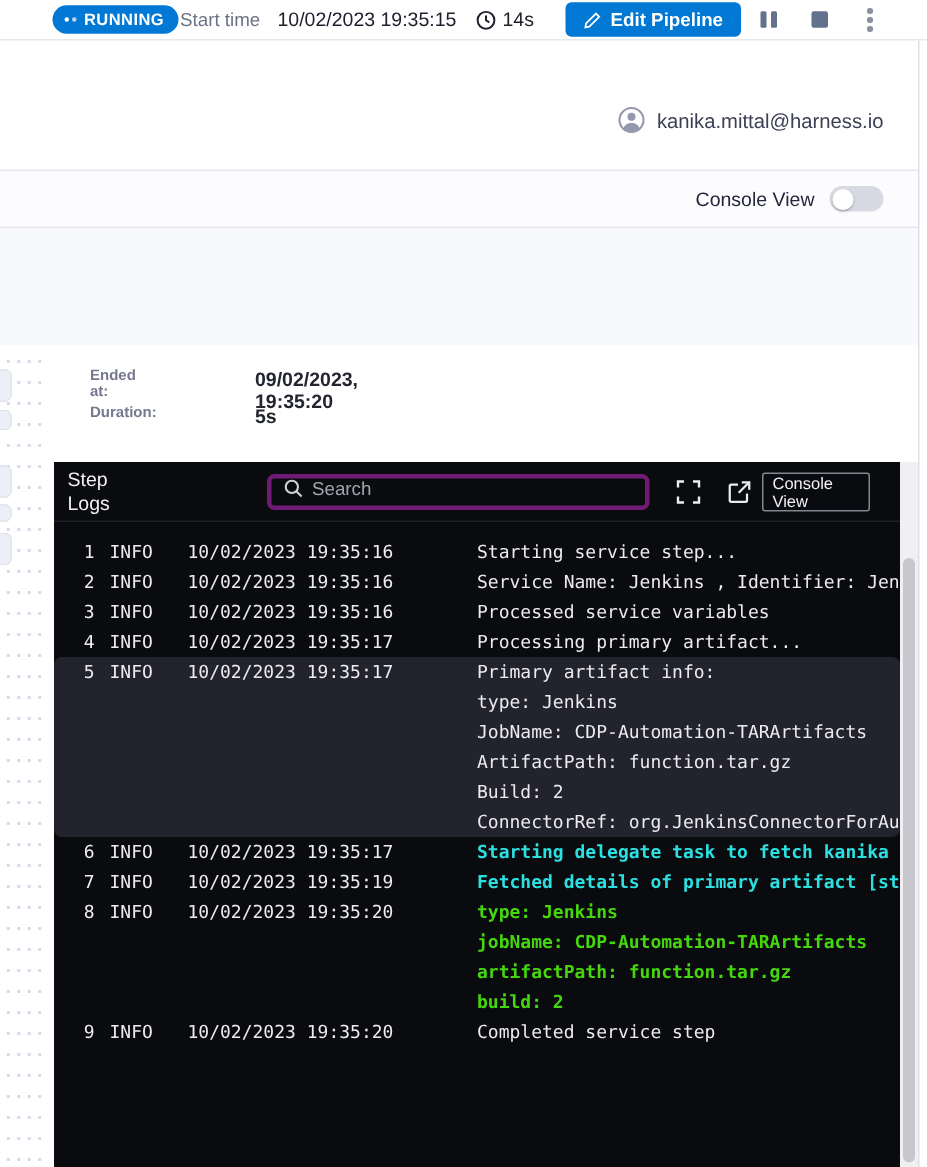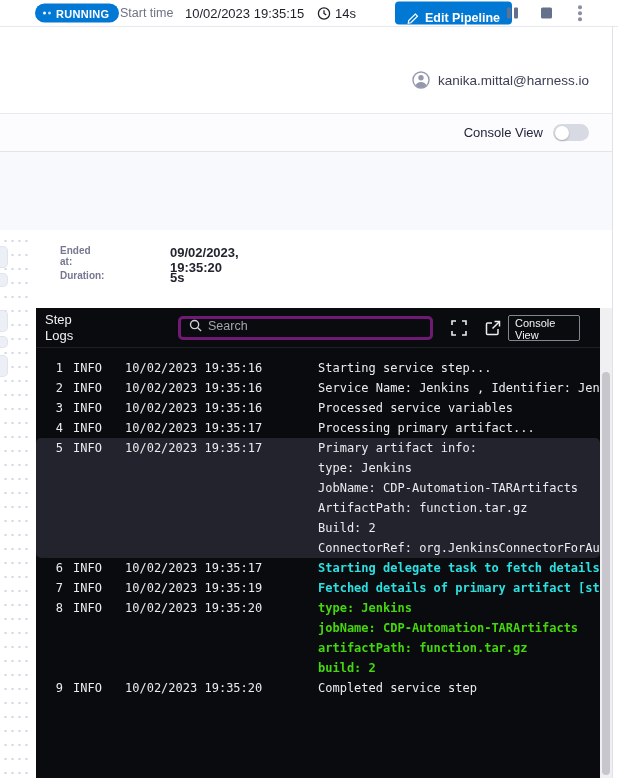--- a/index.html
+++ b/index.html
@@ -13,22 +13,22 @@
   .status-badge { left:35px; height:19px; background:#0278d5; border-radius:10px;
     color:#fff; font-size:11px; font-weight:bold; letter-spacing:.3px;
     display:flex; align-items:center; padding:0 10px 0 8px; }
   .run-dots { display:inline-flex; gap:2px; margin-right:5px; }
   .run-dots i { width:3px; height:3px; border-radius:50%; background:#bcd9f2; display:block; }
   .run-dots i:first-child { background:#fff; }
   .start-label { left:120px; font-size:12.5px; color:#6f7287; }
   .start-value { left:185px; font-size:13px; color:#1d1f2b; font-weight:500; }
   .clock-wrap { left:317px; display:flex; align-items:center; gap:4px; }
   .elapsed { font-size:13px; color:#1d1f2b; font-weight:500; }
-  .edit-btn { left:395px; height:23px; background:#0278d5; border:none; border-radius:4px;
-    color:#fff; font-size:12.5px; font-weight:600; display:flex; align-items:flex-end;
+  .edit-btn { left:377px; height:23px; background:#0278d5; border:none; border-radius:4px;
+    color:#fff; font-size:12.5px; font-weight:600; display:flex; align-items:center;
     gap:6px; padding:0 12px; cursor:pointer; font-family:"Liberation Sans",sans-serif; }
   .pause-icon { left:507px; display:flex; gap:3px; cursor:pointer; }
   .pause-icon i { width:4px; height:11px; background:#64718c; border-radius:1px; display:block; }
   .stop-icon { left:541px; width:11px; height:11px; background:#64718c; border-radius:1.5px; cursor:pointer; }
   .kebab-icon { left:578px; display:flex; flex-direction:column; gap:2.5px; cursor:pointer; }
   .kebab-icon i { width:3.5px; height:3.5px; border-radius:50%; background:#8b8fa3; display:block; }
 
   
   .header2 { position:absolute; left:0; top:27px; width:612px; height:86px; background:#fff; }
   .user-wrap { position:absolute; right:23px; top:44px; display:flex; align-items:center; gap:8px; }
@@ -226,21 +226,21 @@
           </div>
           <div class="log-entry highlight">
             <div class="log-row"><span class="col-num">5</span><span class="col-level">INFO</span><span class="col-time">10/02/2023 19:35:17</span><span class="col-msg plain">Primary artifact info:</span></div>
             <div class="log-row"><span class="col-num"></span><span class="col-level"></span><span class="col-time"></span><span class="col-msg plain">type: Jenkins</span></div>
             <div class="log-row"><span class="col-num"></span><span class="col-level"></span><span class="col-time"></span><span class="col-msg plain">JobName: CDP-Automation-TARArtifacts</span></div>
             <div class="log-row"><span class="col-num"></span><span class="col-level"></span><span class="col-time"></span><span class="col-msg plain">ArtifactPath: function.tar.gz</span></div>
             <div class="log-row"><span class="col-num"></span><span class="col-level"></span><span class="col-time"></span><span class="col-msg plain">Build: 2</span></div>
             <div class="log-row"><span class="col-num"></span><span class="col-level"></span><span class="col-time"></span><span class="col-msg plain">ConnectorRef: org.JenkinsConnectorForAu</span></div>
           </div>
           <div class="log-entry">
-            <div class="log-row"><span class="col-num">6</span><span class="col-level">INFO</span><span class="col-time">10/02/2023 19:35:17</span><span class="col-msg cyan">Starting delegate task to fetch details</span></div>
+            <div class="log-row"><span class="col-num">6</span><span class="col-level">INFO</span><span class="col-time">10/02/2023 19:35:17</span><span class="col-msg cyan">Starting delegate task to fetch kanika</span></div>
           </div>
           <div class="log-entry">
             <div class="log-row"><span class="col-num">7</span><span class="col-level">INFO</span><span class="col-time">10/02/2023 19:35:19</span><span class="col-msg cyan">Fetched details of primary artifact [st</span></div>
           </div>
           <div class="log-entry">
             <div class="log-row"><span class="col-num">8</span><span class="col-level">INFO</span><span class="col-time">10/02/2023 19:35:20</span><span class="col-msg green">type: Jenkins</span></div>
             <div class="log-row"><span class="col-num"></span><span class="col-level"></span><span class="col-time"></span><span class="col-msg green">jobName: CDP-Automation-TARArtifacts</span></div>
             <div class="log-row"><span class="col-num"></span><span class="col-level"></span><span class="col-time"></span><span class="col-msg green">artifactPath: function.tar.gz</span></div>
             <div class="log-row"><span class="col-num"></span><span class="col-level"></span><span class="col-time"></span><span class="col-msg green">build: 2</span></div>
           </div>

